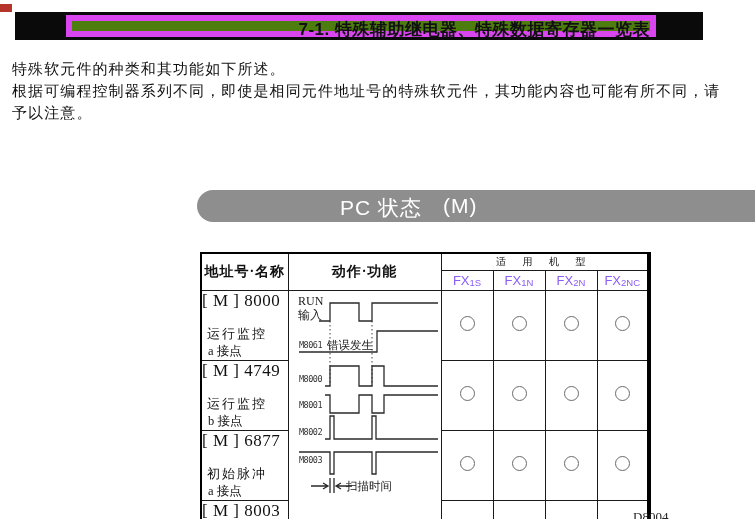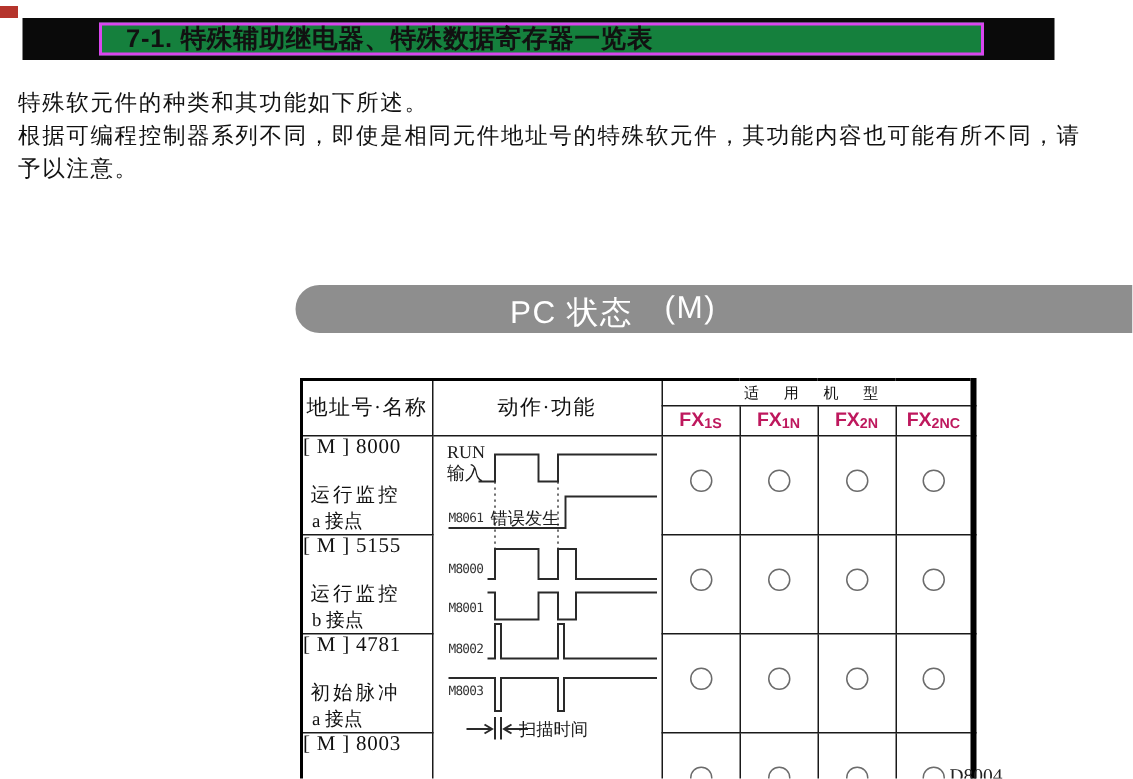--- a/index.html
+++ b/index.html
@@ -8,21 +8,21 @@
     background:#ffffff;
     font-family:"Liberation Serif","DejaVu Serif",serif;
     color:#111;
   }
   
   .corner-mark{position:absolute;left:0;top:4px;width:12px;height:8px;background:#b5342c;}
   
   .chapter-bar{position:absolute;left:15px;top:12px;width:688px;height:28px;background:#0a0a0a;}
   .chapter-box{
     position:absolute;left:51px;top:3px;width:590px;height:22px;
-    background:#15803d;border:2px solid #d946ef;box-sizing:border-box;
+    background:#4d7c0f;border:6px solid #d946ef;box-sizing:border-box;text-align:right;
   }
   .chapter-title{
     display:block;line-height:17px;padding:0 0 0 16px;
     font-family:"Liberation Sans","DejaVu Sans",sans-serif;
     font-weight:bold;font-size:17px;letter-spacing:0.5px;white-space:nowrap;
   }
   
   .intro{position:absolute;left:12px;top:59px;width:740px;font-size:15px;letter-spacing:1.1px;}
   .intro div{height:21.8px;line-height:21.8px;white-space:nowrap;}
   
@@ -40,27 +40,27 @@
   table.dev{
     position:absolute;left:200px;top:252px;width:448px;
     border-collapse:collapse;table-layout:fixed;
     border:2px solid #000;border-right:4px solid #000;
     font-family:"Liberation Serif","DejaVu Serif",serif;
   }
   table.dev th,table.dev td{border:1px solid #1a1a1a;padding:0;box-sizing:border-box;}
   th.h-addr,th.h-func{font-size:14px;font-weight:normal;letter-spacing:1px;}
   th.h-models{font-size:10px;font-weight:normal;letter-spacing:7px;height:17px;}
   th.h-fx{
-    font-size:13px;font-weight:bold;height:20px;border-bottom:2px solid #000;
-    font-family:"Liberation Sans","DejaVu Sans",sans-serif;color:#be185d;text-align:center;
+    font-size:13px;font-weight:normal;height:20px;border-bottom:2px solid #000;
+    font-family:"Liberation Sans","DejaVu Sans",sans-serif;color:#8b5cf6;text-align:center;
   }
   th.h-fx .sub{font-size:9.5px;vertical-align:-1px;letter-spacing:0;}
-  th.hdr-span{border-bottom:2px solid #000;}
+  th.hdr-span{border-bottom:2px solid #000;font-weight:bold;}
   td.c-addr{vertical-align:top;text-align:left;padding:3px 0 0 6px;}
-  td.c-addr .addr{font-size:14px;letter-spacing:0.5px;}
+  td.c-addr .addr{font-size:17px;letter-spacing:0.5px;}
   td.c-addr .nm{font-size:13px;letter-spacing:2px;padding-left:5px;margin-top:14px;}
   td.c-addr .nm2{font-size:12.5px;padding-left:6px;}
   td.c-diag{vertical-align:top;padding:1px 0 0 1px;}
   td.c-circ{text-align:center;vertical-align:middle;}
   .circle{
     display:inline-block;width:13px;height:13px;border:1.5px solid #6b6b6b;
     border-radius:50%;background:#fff;
   }
   td.c-func5{vertical-align:top;text-align:center;font-size:13.5px;padding-top:7px;letter-spacing:0.3px;}
   .side-note{position:absolute;left:633px;top:509px;font-size:13px;color:#222;}
@@ -146,33 +146,33 @@
       </svg>
     </td>
     <td class="c-circ"><span class="circle"></span></td>
     <td class="c-circ"><span class="circle"></span></td>
     <td class="c-circ"><span class="circle"></span></td>
     <td class="c-circ"><span class="circle"></span></td>
   </tr>
 
   <tr style="height:51px">
     <td class="c-addr">
-      <div class="addr">[ M ] 5155</div>
+      <div class="addr">[ M ] 4749</div>
       <div class="nm">运行监控</div>
       <div class="nm2">b 接点</div>
     </td>
     <td class="c-circ"><span class="circle"></span></td>
     <td class="c-circ"><span class="circle"></span></td>
     <td class="c-circ"><span class="circle"></span></td>
     <td class="c-circ"><span class="circle"></span></td>
   </tr>
 
   <tr style="height:51px">
     <td class="c-addr">
-      <div class="addr">[ M ] 4781</div>
+      <div class="addr">[ M ] 6877</div>
       <div class="nm">初始脉冲</div>
       <div class="nm2">a 接点</div>
     </td>
     <td class="c-circ"><span class="circle"></span></td>
     <td class="c-circ"><span class="circle"></span></td>
     <td class="c-circ"><span class="circle"></span></td>
     <td class="c-circ"><span class="circle"></span></td>
   </tr>
 
   <tr style="height:51px">

